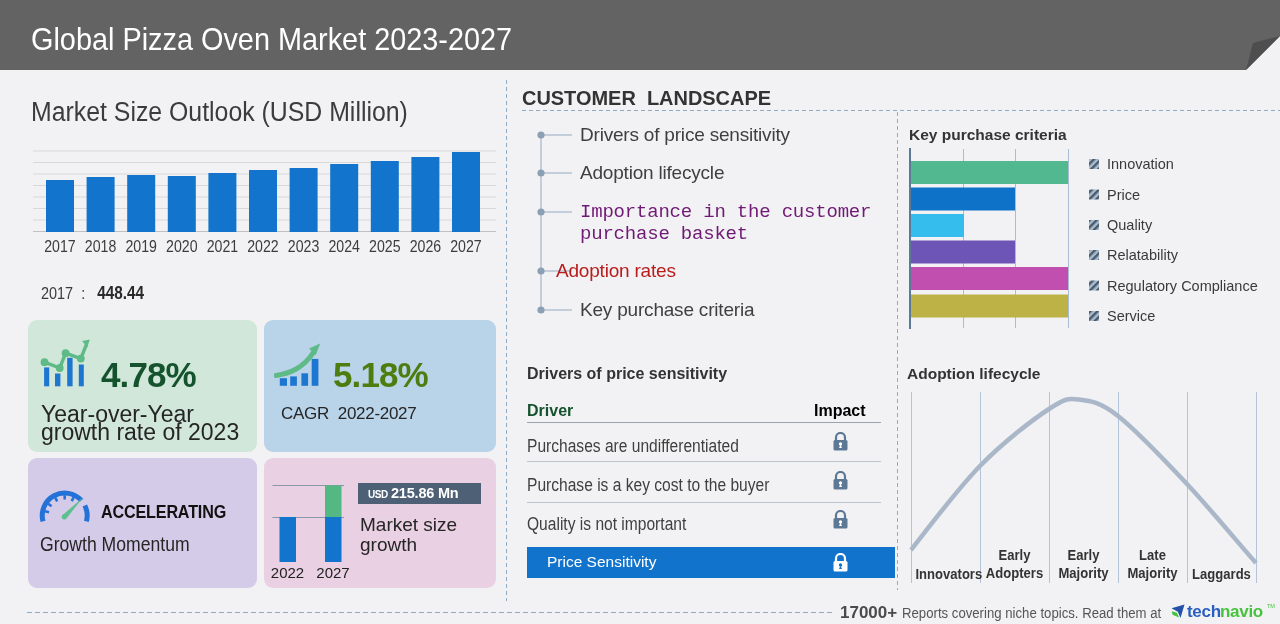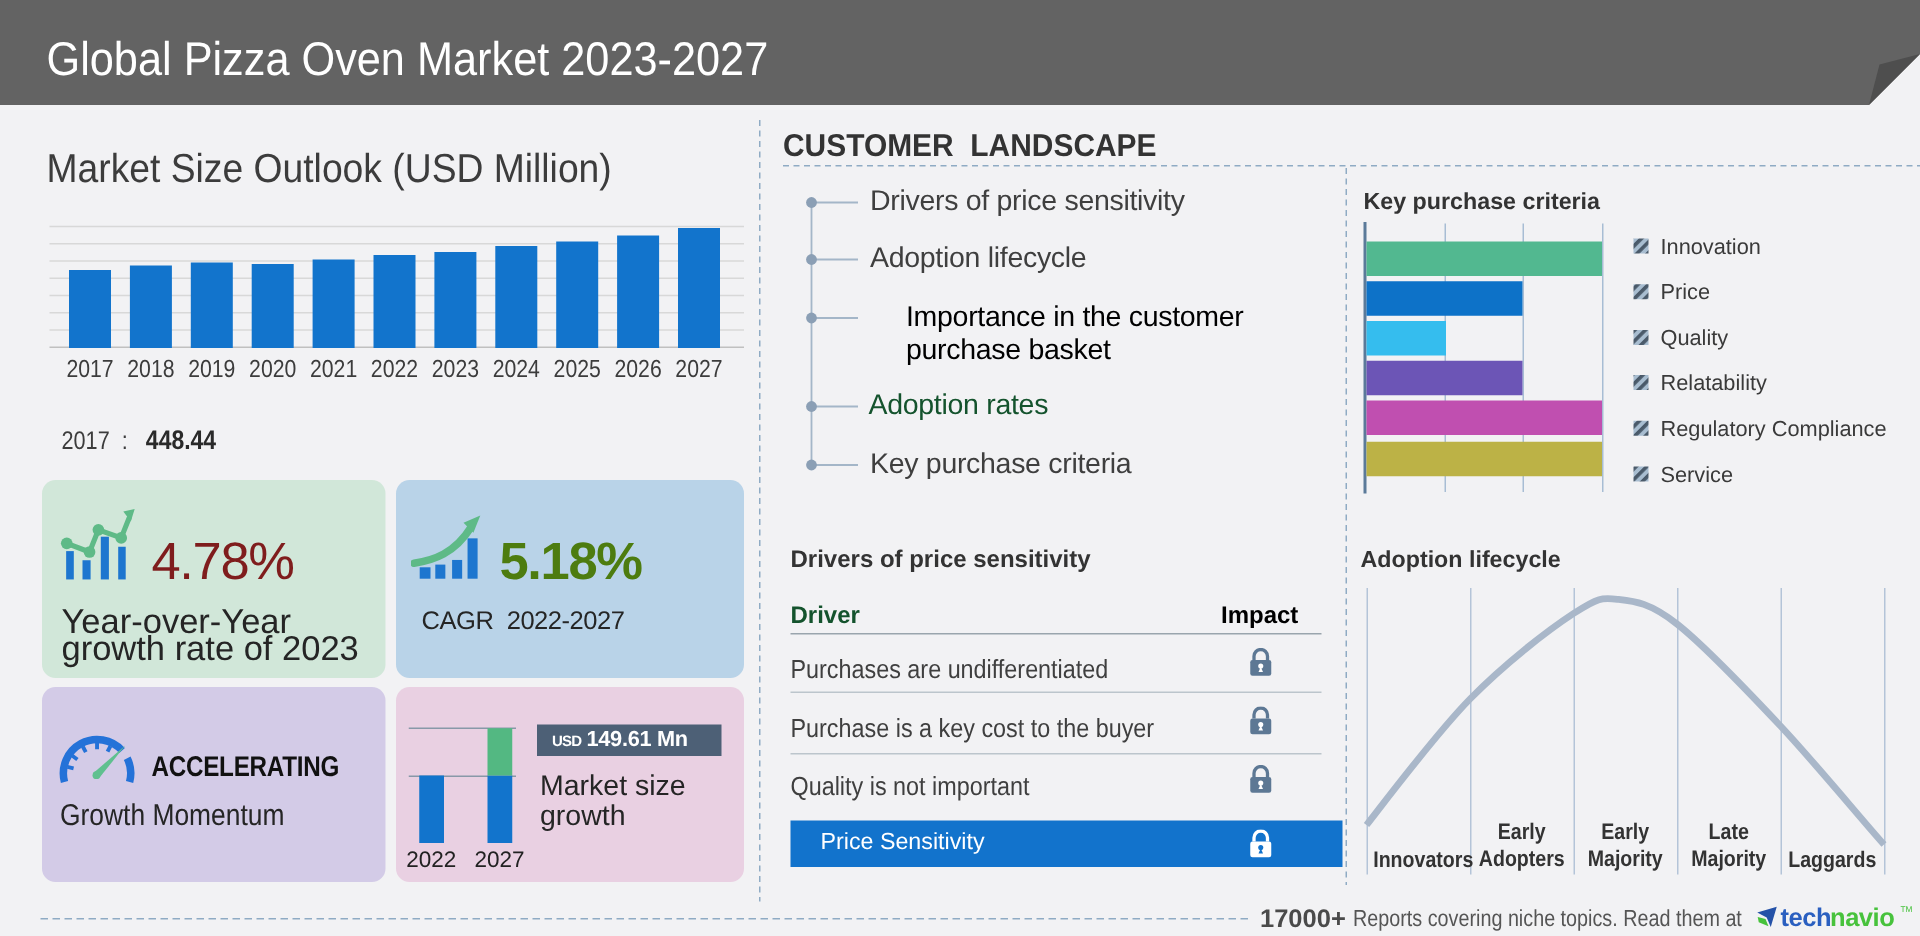--- a/index.html
+++ b/index.html
@@ -84,21 +84,21 @@
       <polyline points="6.5,26.2 21.7,32 27.6,17.2 42.8,22.6 48,9.5"></polyline>
     </g>
     <g fill="#5eba87">
       <circle cx="6.5" cy="26.2" r="3.9"></circle>
       <circle cx="21.7" cy="32" r="3.9"></circle>
       <circle cx="27.6" cy="17.2" r="3.9"></circle>
       <circle cx="42.8" cy="22.6" r="3.9"></circle>
       <polygon points="44.2,5 51.8,3.4 49.2,11.6"></polygon>
     </g>
   </svg>
-  <div class="abs" style="left:101px;top:355px;font-size:35px;font-weight:normal;color:#7f1d1d;letter-spacing:-0.9px;">4.78%</div>
+  <div class="abs" style="left:101px;top:355px;font-size:35px;font-weight:bold;color:#14532d;letter-spacing:-0.9px;">4.78%</div>
   <div class="abs" style="left:41px;top:406px;font-size:23px;color:#252525;line-height:17.5px;">Year-over-Year<br>growth rate of 2023</div>
 
   <svg class="abs" style="left:274px;top:336px" width="56" height="56" viewBox="0 0 56 56">
     <g fill="#1d76cf">
       <rect x="5.8" y="42.2" width="7.2" height="7.6"></rect>
       <rect x="16.2" y="40.4" width="6.7" height="9.4"></rect>
       <rect x="27.4" y="37.3" width="6.7" height="12.5"></rect>
       <rect x="37.7" y="22.9" width="6.7" height="26.9"></rect>
     </g>
     <path d="M2,39.5 C 15,37.5 29,33 40,15.5" stroke="#5eba87" stroke-width="5" fill="none" stroke-linecap="round"></path>
@@ -129,21 +129,21 @@
     <line x1="8.5" y1="27.5" x2="80" y2="27.5" stroke="#8898a8" stroke-width="1"></line>
     <line x1="8.5" y1="59.5" x2="80" y2="59.5" stroke="#8898a8" stroke-width="1"></line>
     <rect x="15.5" y="59" width="16.5" height="45" fill="#1274cc"></rect>
     <rect x="61" y="59" width="16.5" height="45" fill="#1274cc"></rect>
     <rect x="61" y="27.5" width="16.5" height="31.5" fill="#53b882"></rect>
     <text x="23.5" y="120" font-size="15" fill="#222" text-anchor="middle" font-family="Liberation Sans">2022</text>
     <text x="69" y="120" font-size="15" fill="#222" text-anchor="middle" font-family="Liberation Sans">2027</text>
   </svg>
   <div class="abs" style="left:358px;top:483px;width:123px;height:20.5px;background:#4d6076;"></div>
   <div class="abs" style="left:368px;top:489px;font-size:10px;font-weight:bold;color:#fff;letter-spacing:-0.5px;">USD</div>
-  <div class="abs" style="left:391px;top:485px;font-size:14.5px;font-weight:bold;color:#fff;letter-spacing:-0.2px;">149.61 Mn</div>
+  <div class="abs" style="left:391px;top:485px;font-size:14.5px;font-weight:bold;color:#fff;letter-spacing:-0.2px;">215.86 Mn</div>
   <div class="abs" style="left:360px;top:515px;font-size:19px;color:#252525;line-height:20px;">Market size<br>growth</div>
 
   <div class="abs" style="left:522px;top:86px;font-size:21px;font-weight:bold;color:#333;transform:scaleX(.95);transform-origin:0 0;">CUSTOMER&nbsp; LANDSCAPE</div>
 
   <svg class="abs" style="left:0;top:0" width="900" height="624">
     <line x1="541" y1="135" x2="541" y2="310" stroke="#a4b6c8" stroke-width="1.2"></line>
     <g stroke="#a4b6c8" stroke-width="1.2">
       <line x1="541" y1="135" x2="572" y2="135"></line>
       <line x1="541" y1="173" x2="572" y2="173"></line>
       <line x1="541" y1="212" x2="572" y2="212"></line>
@@ -153,22 +153,22 @@
     <g fill="#8b9fb5">
       <circle cx="541" cy="135" r="3.6"></circle>
       <circle cx="541" cy="173" r="3.6"></circle>
       <circle cx="541" cy="212" r="3.6"></circle>
       <circle cx="541" cy="271" r="3.6"></circle>
       <circle cx="541" cy="310" r="3.6"></circle>
     </g>
   </svg>
   <div class="abs" style="left:580px;top:124px;font-size:19px;color:#3f3f3f;letter-spacing:-0.2px;">Drivers of price sensitivity</div>
   <div class="abs" style="left:580px;top:162px;font-size:19px;color:#3f3f3f;letter-spacing:-0.2px;">Adoption lifecycle</div>
-  <div class="abs" style="left:604px;top:201px;font-size:19px;color:#000000;letter-spacing:-0.2px;line-height:22px;">Importance in the customer<br>purchase basket</div>
-  <div class="abs" style="left:579px;top:260px;font-size:19px;color:#14532d;letter-spacing:-0.2px;">Adoption rates</div>
+  <div class="abs" style="left:580px;top:201px;font-size:19px;color:#701a75;letter-spacing:-0.2px;line-height:22px;font-family:Liberation Mono, monospace;">Importance in the customer<br>purchase basket</div>
+  <div class="abs" style="left:556px;top:260px;font-size:19px;color:#b91c1c;letter-spacing:-0.2px;">Adoption rates</div>
   <div class="abs" style="left:580px;top:299px;font-size:19px;color:#3f3f3f;letter-spacing:-0.2px;">Key purchase criteria</div>
 
   <div class="abs" style="left:527px;top:365px;font-size:16px;font-weight:bold;color:#333;">Drivers of price sensitivity</div>
   <div class="abs" style="left:527px;top:402px;font-size:16px;font-weight:bold;color:#14532d;">Driver</div>
   <div class="abs" style="left:814px;top:402px;font-size:16px;font-weight:bold;color:#000000;">Impact</div>
   <svg class="abs" style="left:0;top:0" width="900" height="624">
     <line x1="527" y1="422.5" x2="881" y2="422.5" stroke="#9aa5ad" stroke-width="1"></line>
     <line x1="527" y1="461.5" x2="881" y2="461.5" stroke="#bcc5cc" stroke-width="1"></line>
     <line x1="527" y1="502.5" x2="881" y2="502.5" stroke="#bcc5cc" stroke-width="1"></line>
   </svg>

